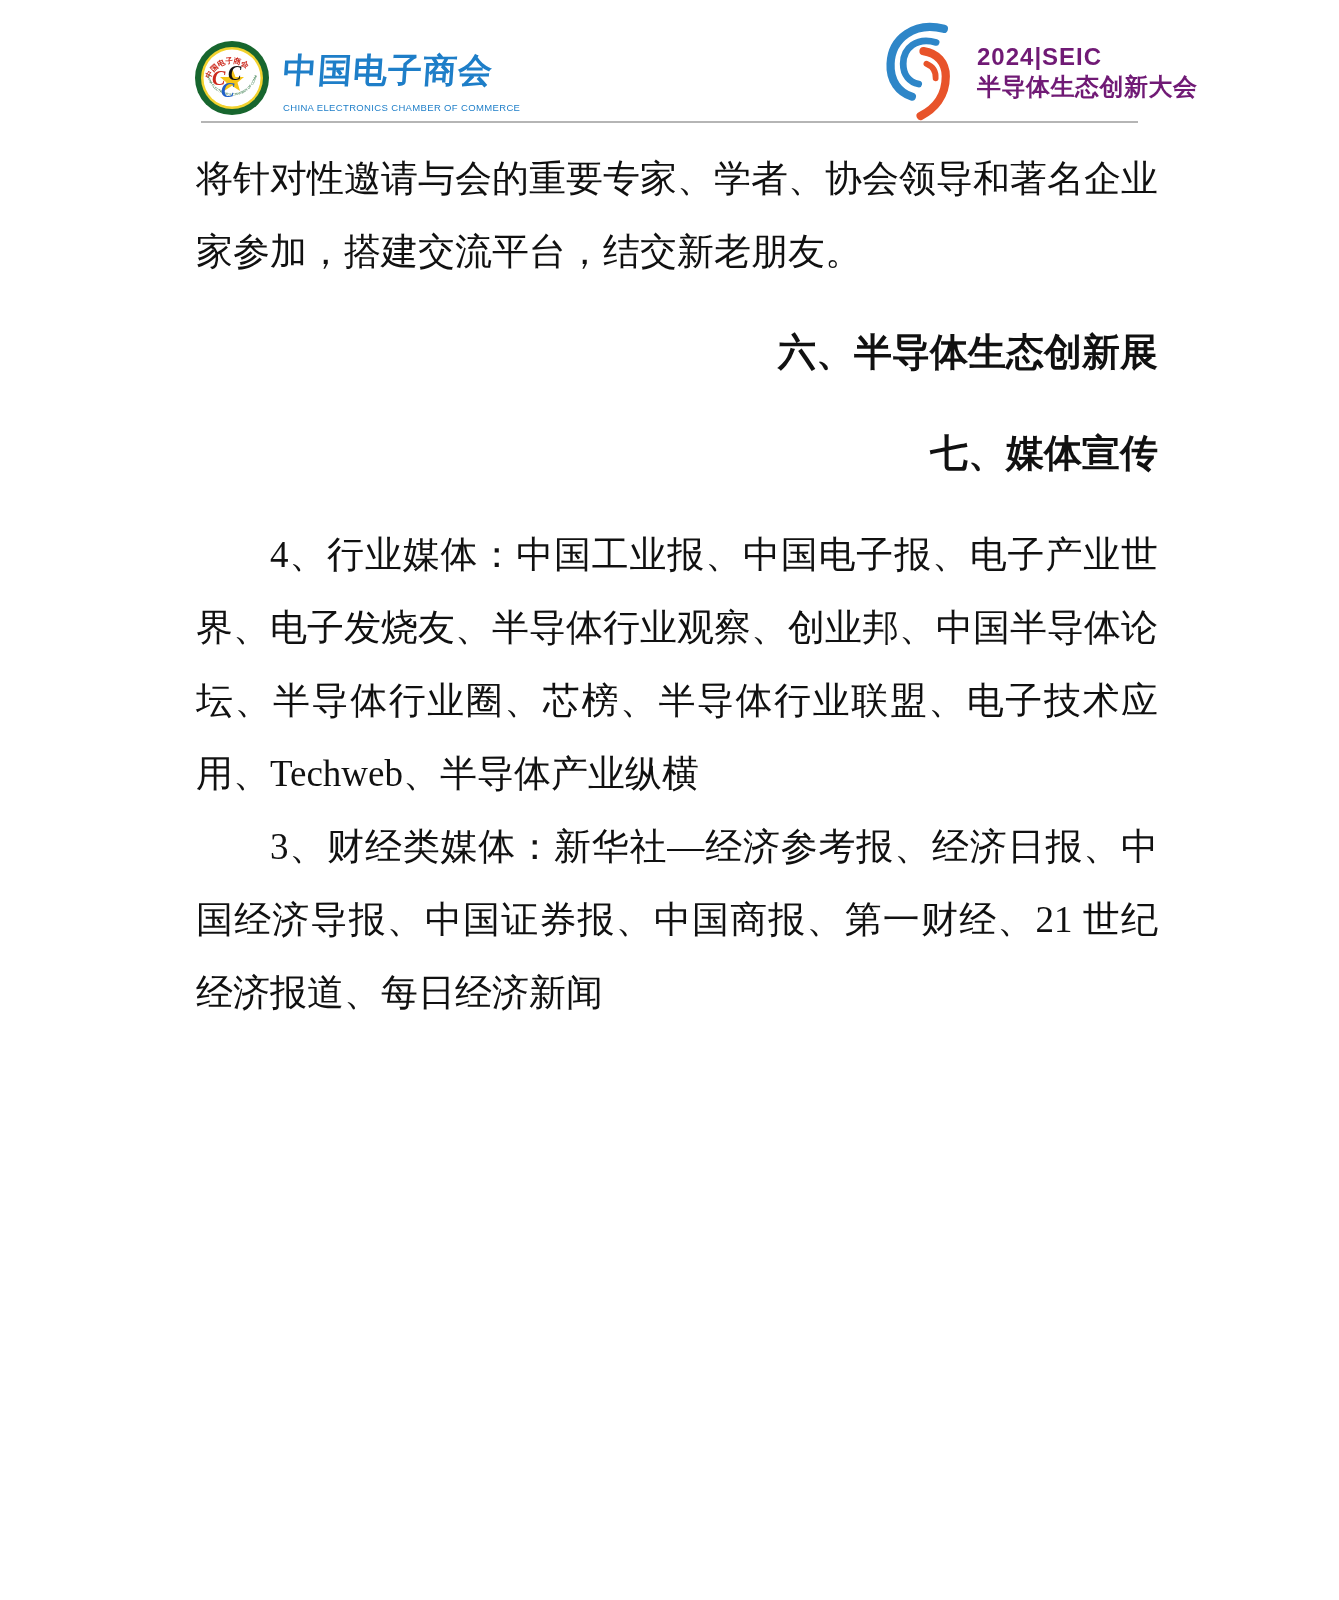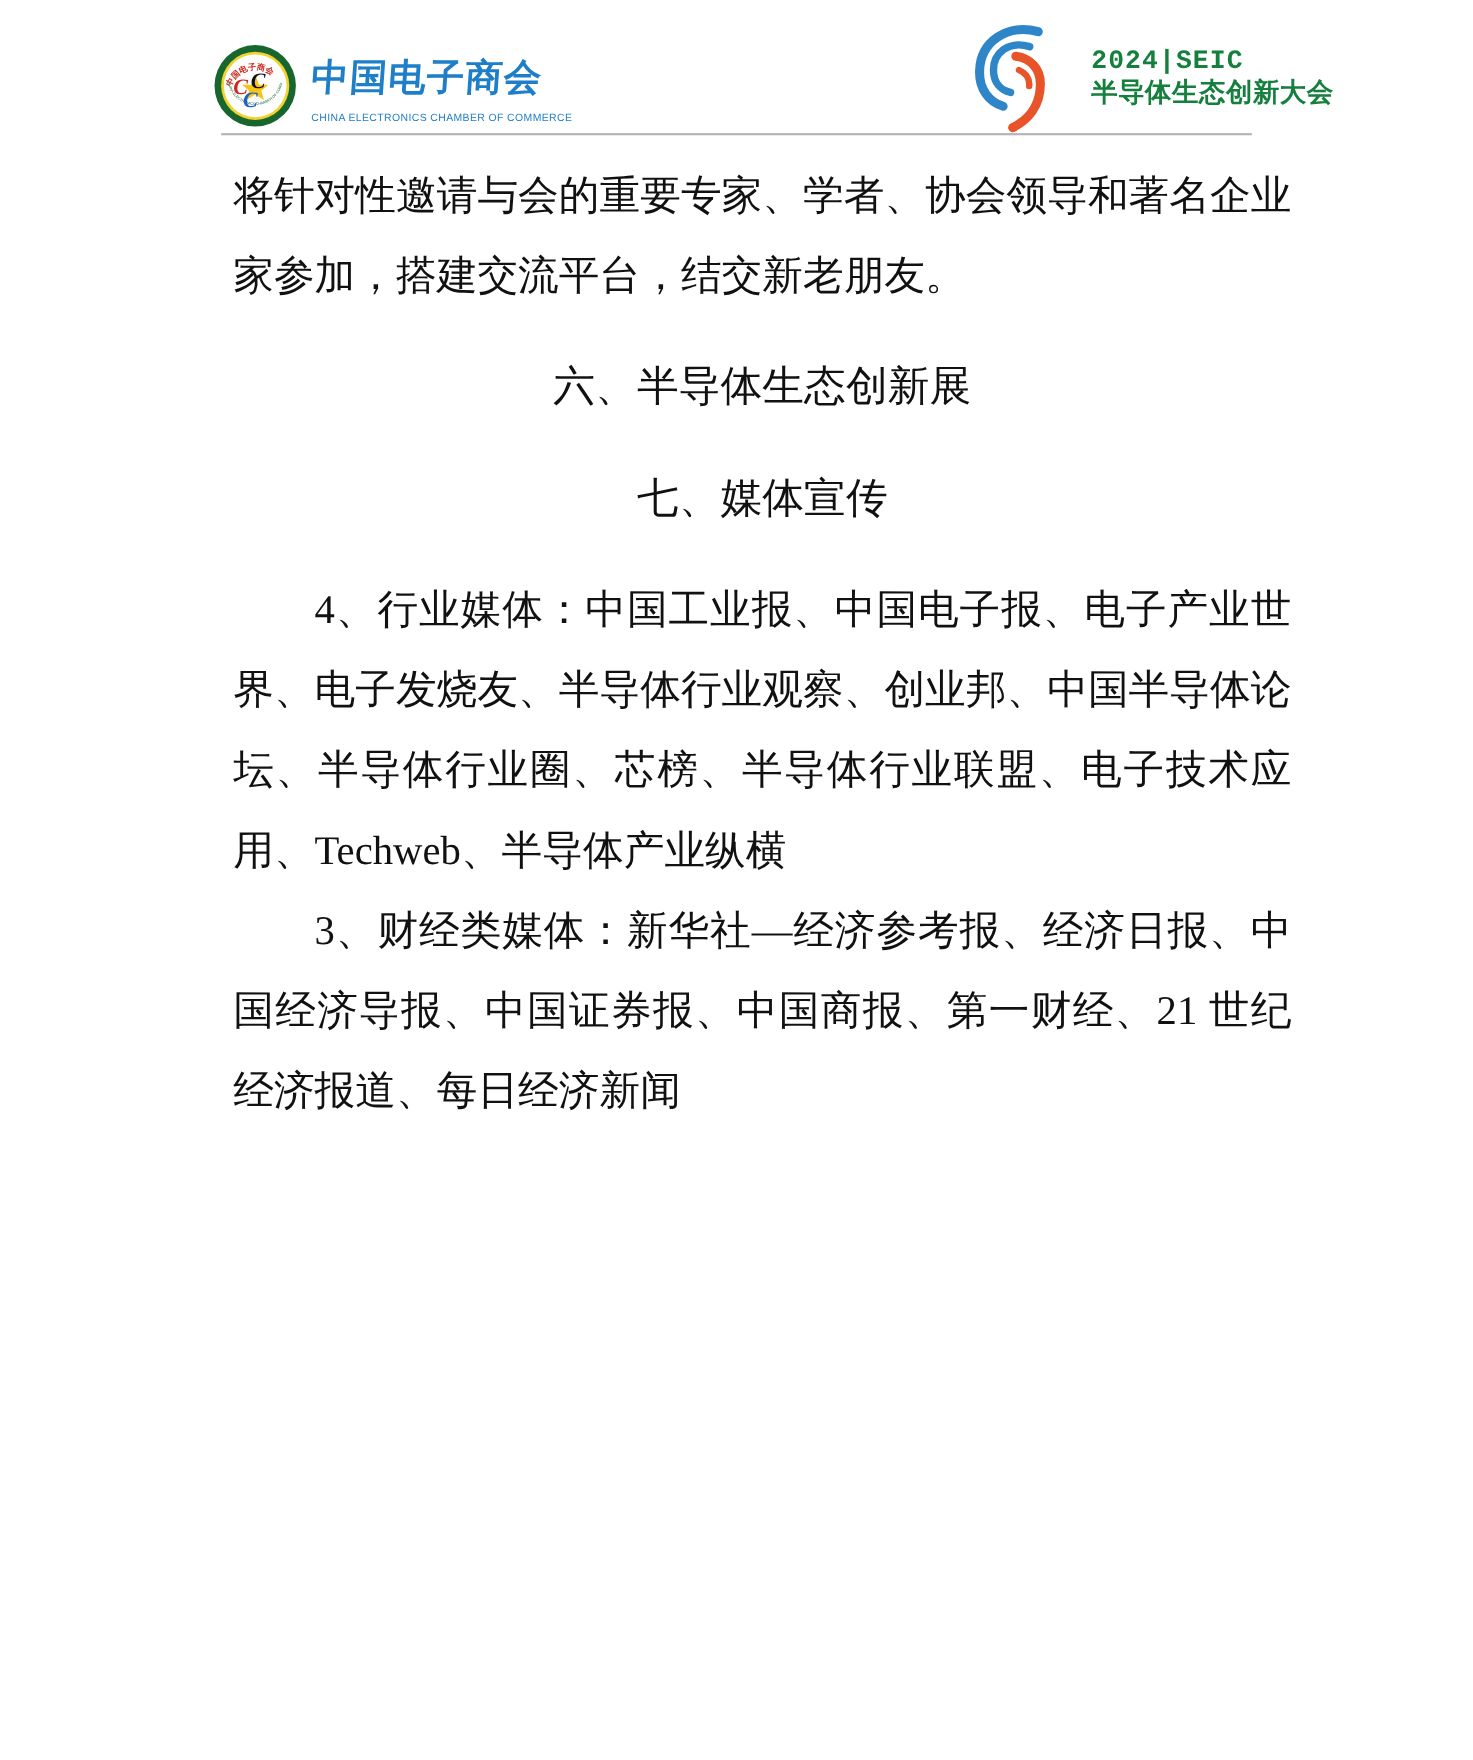--- a/index.html
+++ b/index.html
@@ -41,24 +41,24 @@
 
   .logo-right {
     position: absolute;
     left: 878px;
     top: 18px;
     display: flex;
     align-items: flex-start;
   }
   .swirl { width: 92px; height: 104px; }
   .seic-text {
-    margin-left: 22px;
+    margin-left: 7px;
     padding-top: 27px;
-    color: #15803d;
-    font-family: Liberation Mono, monospace;
+    color: #701a75;
+    font-family: Liberation Sans, sans-serif;
   }
   .seic-year {
     font-size: 24px;
     font-weight: 600;
     letter-spacing: 1px;
     line-height: 1.0;
   }
   .seic-event {
     margin-top: 6px;
     font-size: 24px;
@@ -72,38 +72,38 @@
     top: 121px;
     left: 201px;
     width: 937px;
     height: 2px;
     background: #b5b5b5;
   }
 
   
   main.doc {
     position: absolute;
-    left: 212px;
+    left: 196px;
     top: 142px;
     width: 962px;
     color: #111111;
     font-size: 37px;
     line-height: 73px;
     text-align: justify;
     text-justify: inter-character;
     font-family: "Liberation Serif", serif;
   }
   main.doc p { margin: 0; }
   main.doc p.indent { text-indent: 2em; }
   main.doc h2.heading {
     margin: 28px 0;
     font-size: 38px;
     line-height: 73px;
-    font-weight: normal;
-    text-align: center;
+    font-weight: bold;
+    text-align: right;
   }
 </style>
 </head>
 <body>
 
 <div class="page">
 
   <header>
 
     <div class="logo-left">

